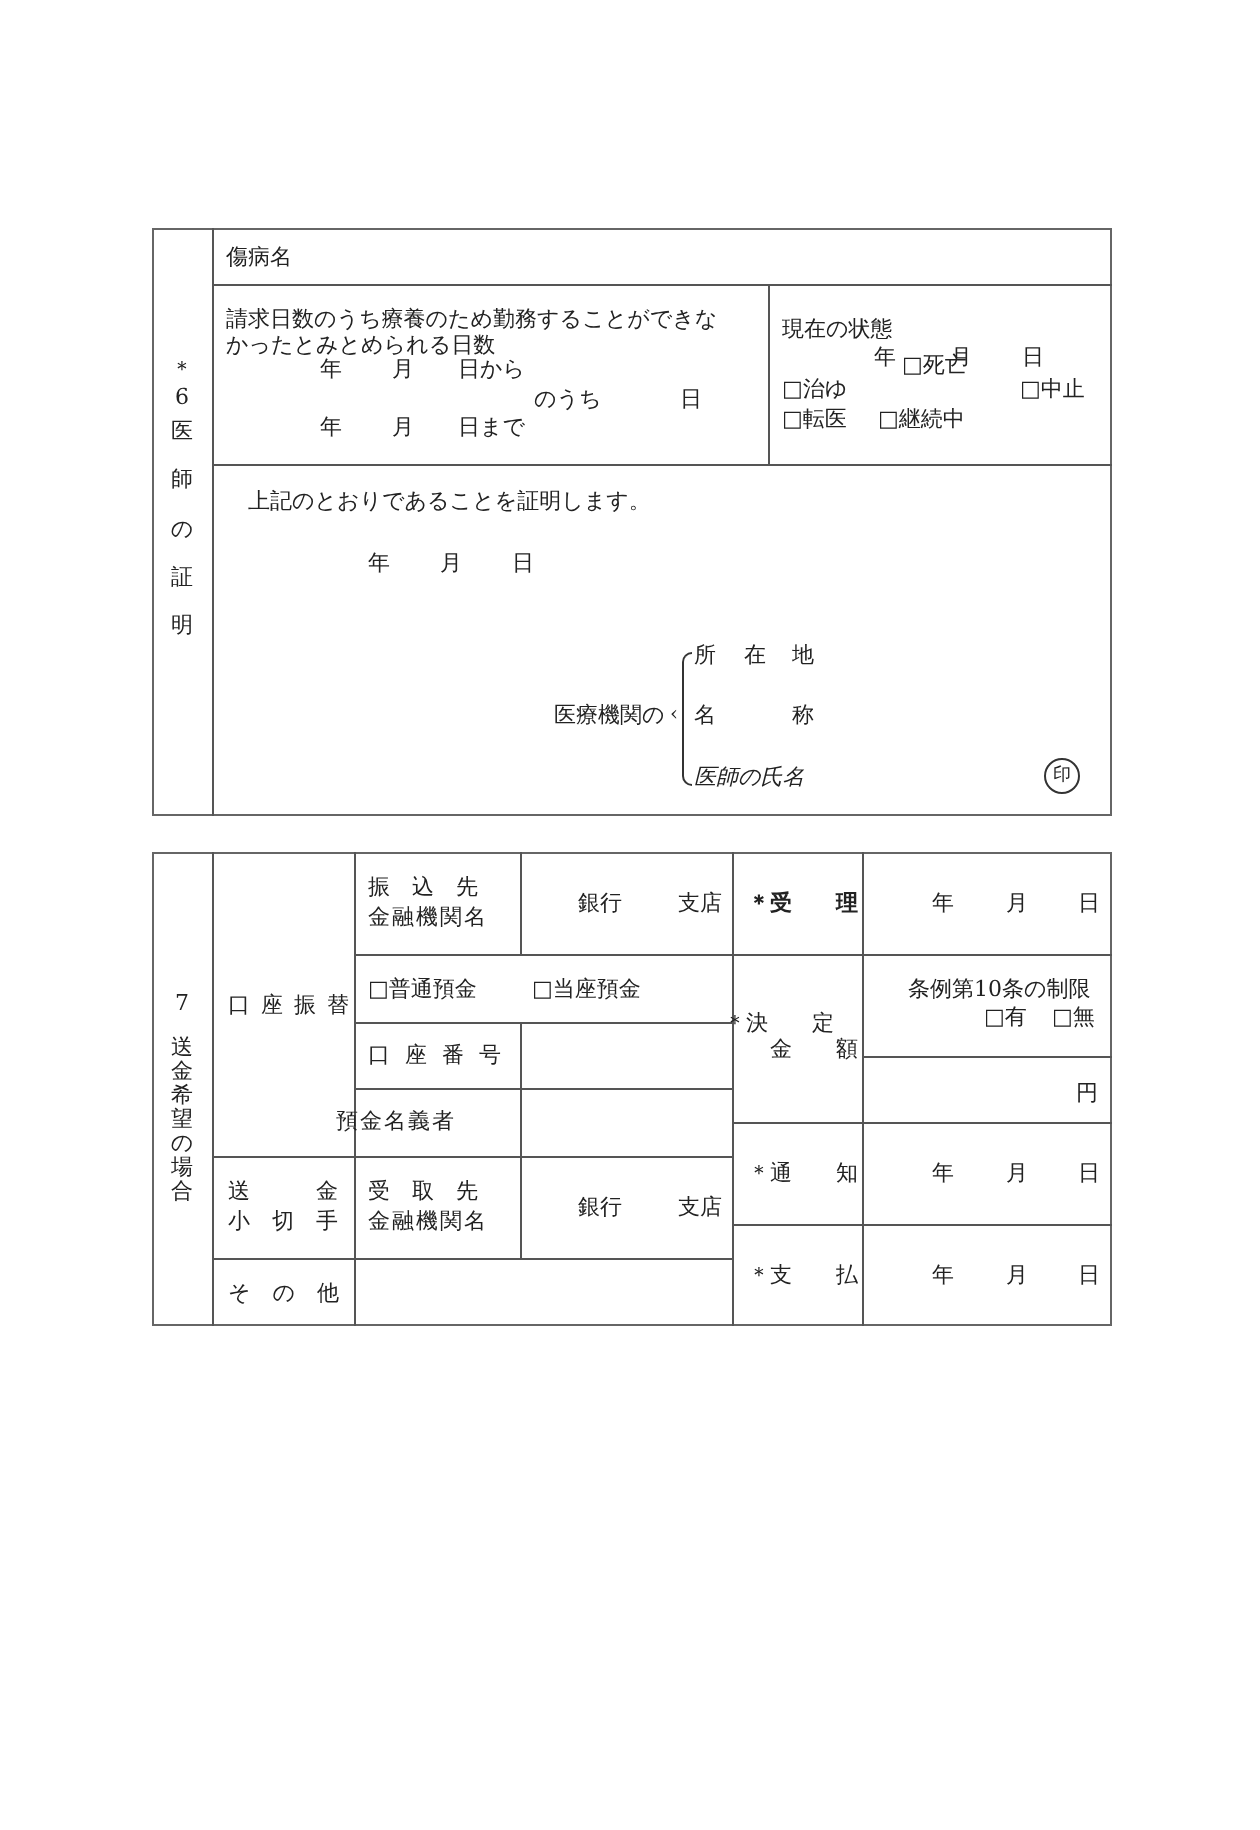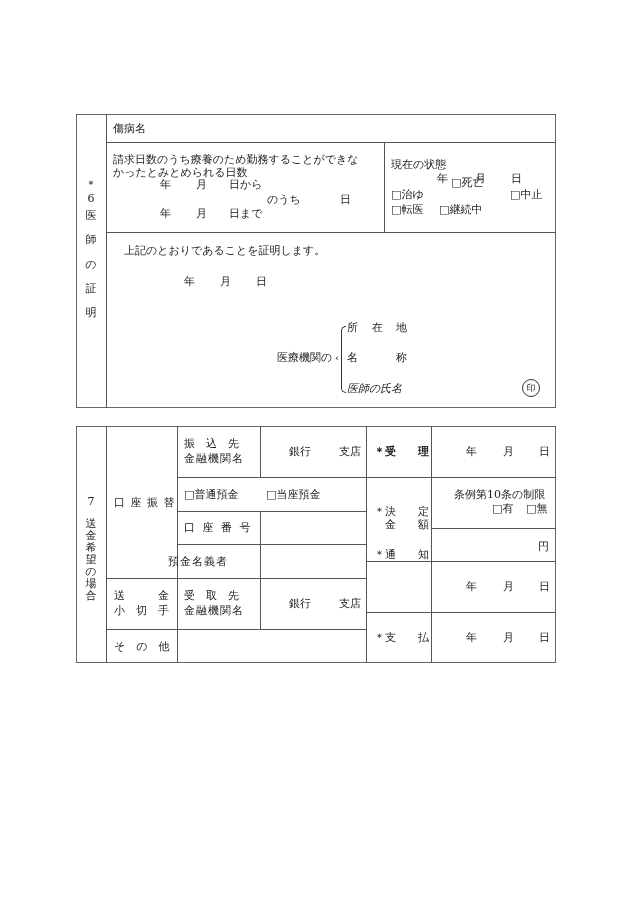--- a/index.html
+++ b/index.html
@@ -144,28 +144,28 @@
 <div class="t" style="left:339px;top:597px;">支店</div>
 
 <div class="t" style="left:114px;top:640px;">そ　の　他</div>
 <div class="abs" style="left:179px;top:631px;width:186px;height:30px;"></div>
 
 <div class="t" style="left:374px;top:445px;font-weight:bold;">＊受　　理</div>
 <div class="t" style="left:466px;top:445px;">年</div>
 <div class="t" style="left:503px;top:445px;">月</div>
 <div class="t" style="left:539px;top:445px;">日</div>
 
-<div class="t" style="left:374px;top:505px;">＊決　　定</div>
+<div class="t" style="left:362px;top:505px;">＊決　　定</div>
 <div class="t" style="left:385px;top:518px;">金　　額</div>
 <div class="t" style="left:438px;top:488px;margin-left:16px;">条例第10条の制限</div>
 <div class="t" style="left:492px;top:502px;">□有</div>
 <div class="t" style="left:526px;top:502px;">□無</div>
 <div class="t" style="left:538px;top:540px;">円</div>
 
-<div class="t" style="left:374px;top:548px;">＊通　　知</div>
+<div class="t" style="left:374px;top:580px;">＊通　　知</div>
 <div class="t" style="left:466px;top:580px;">年</div>
 <div class="t" style="left:503px;top:580px;">月</div>
 <div class="t" style="left:539px;top:580px;">日</div>
 
 <div class="t" style="left:374px;top:631px;text-align:center;">＊支　　払</div>
 <div class="t" style="left:466px;top:631px;">年</div>
 <div class="t" style="left:503px;top:631px;">月</div>
 <div class="t" style="left:539px;top:631px;">日</div>
 
 </body></html>

